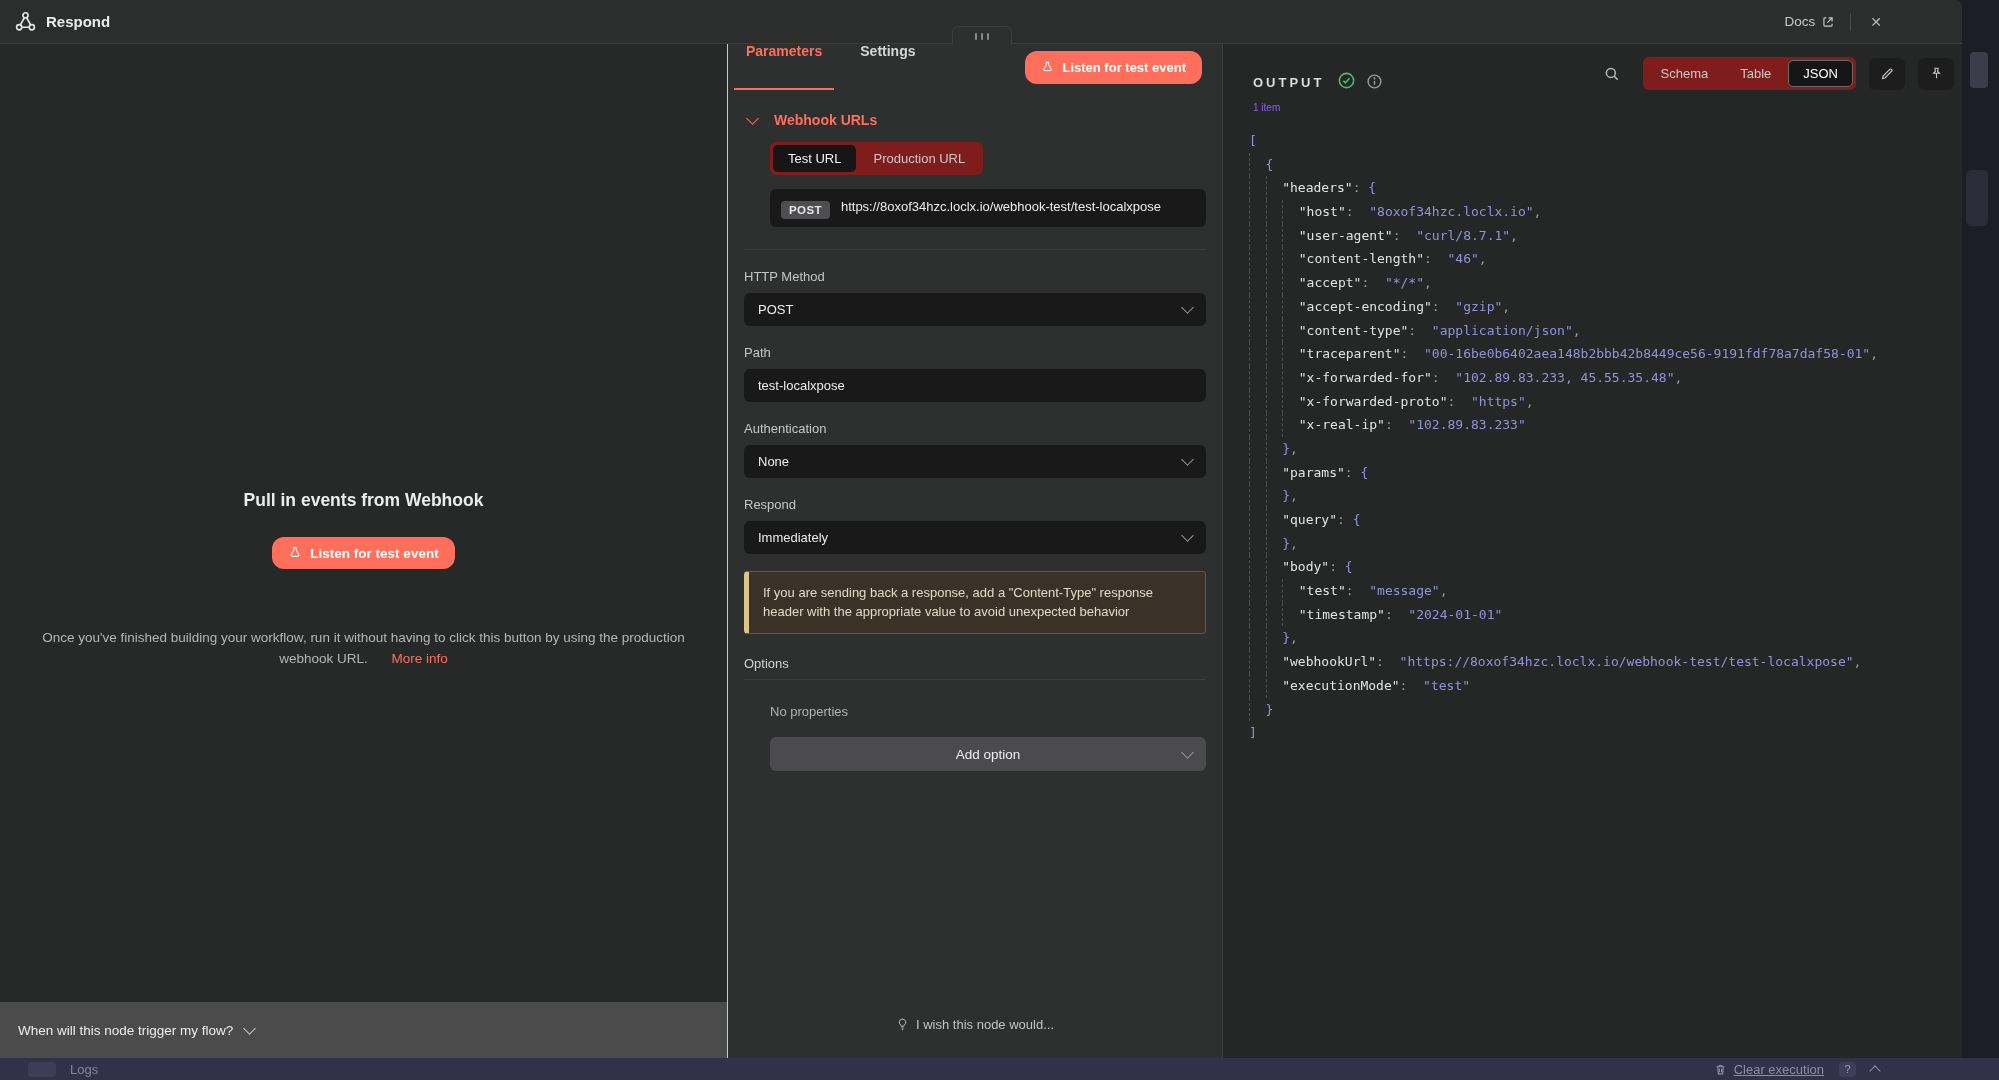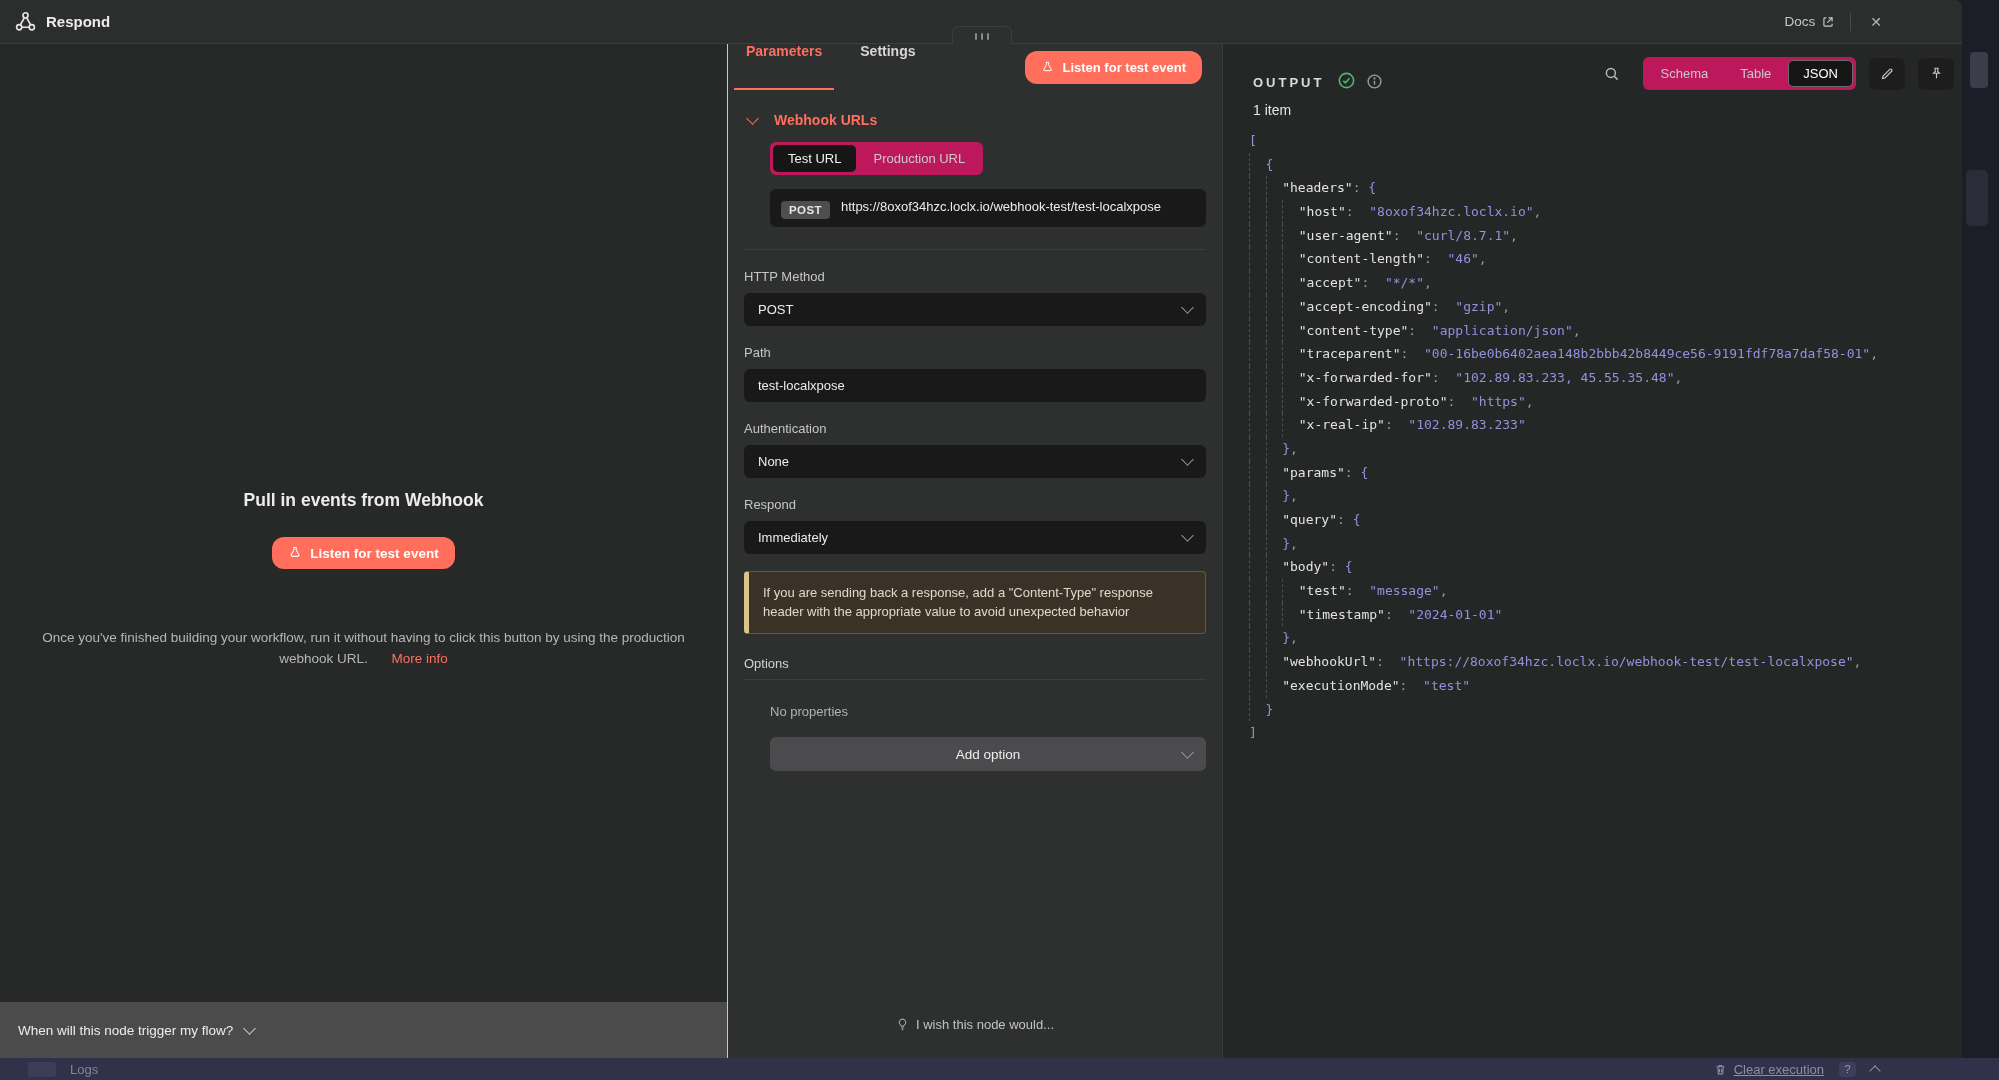--- a/index.html
+++ b/index.html
@@ -54,21 +54,21 @@
   
   .mid-panel{position:absolute;left:728px;top:43px;bottom:0;width:494px;background:#2e2f2f;}
   .tabbar{position:relative;height:47px;display:flex;align-items:center;padding:0 18px;gap:38px;}
   .tab{font-size:14px;font-weight:700;color:#d6d6d6;height:100%;display:flex;align-items:flex-start;position:relative;cursor:pointer;}
   .tab.active{color:#ff6f5c;}
   .tab.active::after{content:"";position:absolute;left:-12px;right:-12px;bottom:0;height:2px;background:#ff6f5c;}
   .tabbar .btn-primary{position:absolute;right:20px;top:8px;height:33px;font-size:13px;}
 
   .mid-scroll{position:absolute;top:47px;left:0;right:0;bottom:60px;padding:16px 16px 0;}
   .sec-head{display:flex;align-items:center;gap:17px;color:#ff6f5c;font-weight:700;font-size:14px;margin:6px 0 0 4px;cursor:pointer;}
-  .toggle{display:inline-flex;background:#be185d;border-radius:6px;padding:3px;gap:2px;}
+  .toggle{display:inline-flex;background:#7f1d1d;border-radius:6px;padding:3px;gap:2px;}
   .mid-scroll .toggle{margin:14px 0 0 26px;}
   .seg{padding:6px 15px;font-size:13px;color:#c9c9c9;border-radius:5px;cursor:pointer;white-space:nowrap;}
   .seg.active{background:#161616;color:#f2f2f2;}
   .urlbox{margin:14px 0 0 26px;background:#191919;border-radius:6px;padding:8px 11px;display:flex;gap:11px;align-items:flex-start;cursor:pointer;}
   .post-badge{background:#4e4e50;color:#e6e6e6;font-size:11.5px;font-weight:700;padding:3px 8px;border-radius:4px;margin-top:4px;letter-spacing:.4px;}
   .url-text{font-size:13px;color:#ececec;line-height:18px;word-break:break-all;padding-top:1px;}
   .hdiv{border:none;border-top:1px solid #3d3d3f;margin:22px 0 0;}
   .fieldrow{margin-top:19px;}
   .flabel{font-size:13px;color:#c6c6c6;margin-bottom:9px;}
   .fctrl{height:33px;background:#191919;border-radius:6px;display:flex;align-items:center;
@@ -90,21 +90,21 @@
   
   .out-panel{position:absolute;left:1222px;top:43px;bottom:0;right:0;background:#252626;border-left:1px solid #3d3d3f;}
   .out-head{position:absolute;top:0;left:0;right:0;height:47px;display:flex;align-items:flex-end;padding:0 8px 0 30px;}
   .out-title{font-size:13px;font-weight:700;letter-spacing:3px;color:#dcdcdc;}
   .out-head .st-ic{margin-left:13px;}
   .out-tools{margin-left:auto;display:flex;align-items:center;gap:13px;}
   .search-ic{cursor:pointer;margin-right:9px;}
   .seg.json-active{background:#161616;color:#fff;border:1px solid #6a6a6a;padding:5px 14px;}
   .icon-btn{width:36px;height:32px;background:#1d1d1d;border:none;border-radius:6px;display:flex;
             align-items:center;justify-content:center;cursor:pointer;}
-  .items-count{position:absolute;top:59px;left:30px;font-size:14px;color:#e5e5e5;}
+  .items-count{position:absolute;top:59px;left:30px;font-size:10px;color:#8b5cf6;}
   .json-view{position:absolute;top:86px;left:26px;right:10px;font-family:"DejaVu Sans Mono",monospace;font-size:13px;}
   .jline{display:flex;white-space:pre;line-height:23.7px;height:23.7px;}
   .jguide{flex:none;width:15.6px;align-self:stretch;border-left:1px dashed #4e4e4e;}
   .jk{color:#e3e3e3}.jp{color:#9292dd}.jv{color:#9292dd}.jd{color:#9d9d9d}
 
   
   .bottom-bar{position:absolute;left:0;right:0;bottom:0;height:22px;background:#31314a;display:flex;
               align-items:center;font-size:13px;color:#84849e;padding:0;}
   .logs-chip{width:28px;height:15px;background:#3d3d58;border-radius:3px;margin:0 14px 0 28px;}
   .bb-right{margin-left:auto;display:flex;align-items:center;gap:15px;padding-right:120px;}

